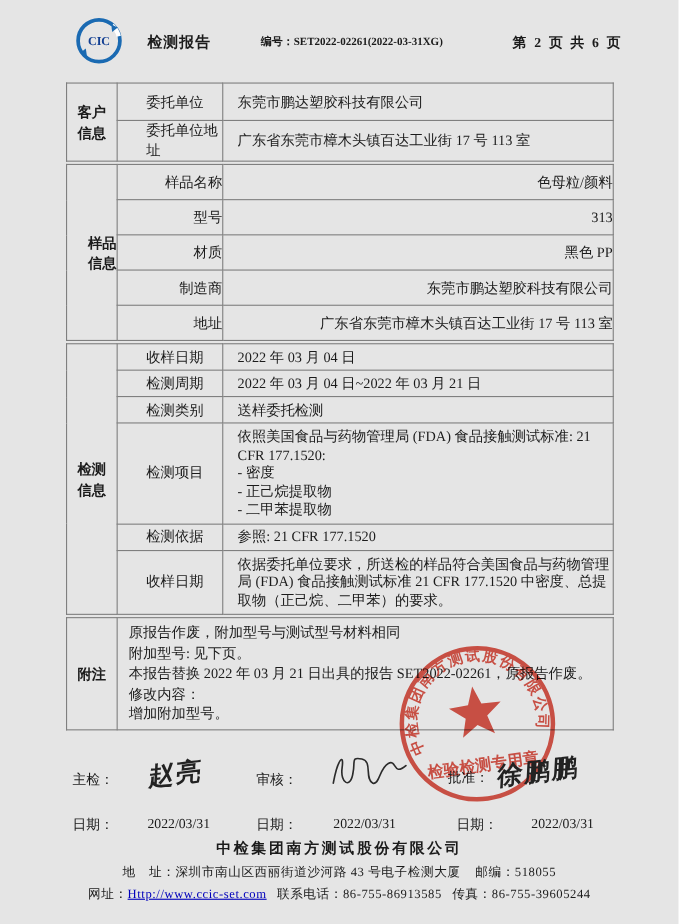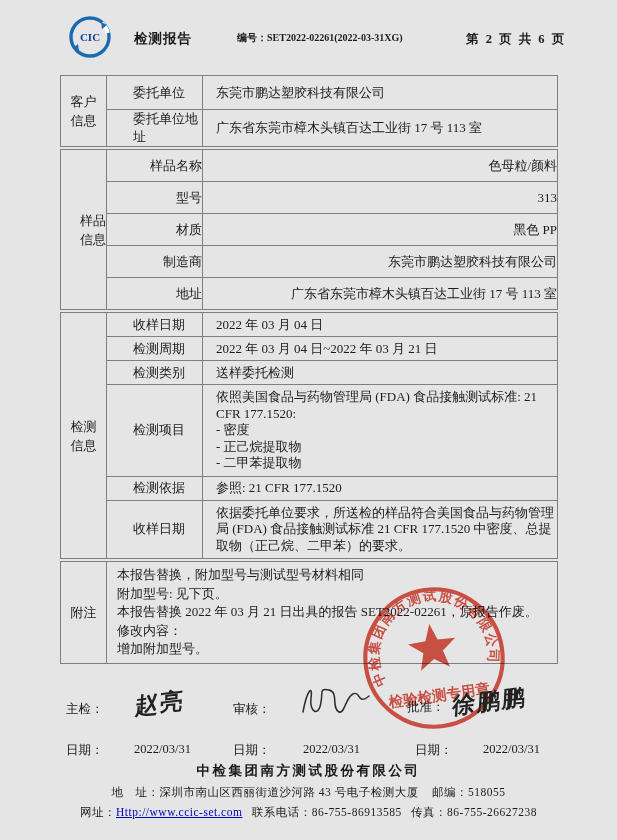--- a/index.html
+++ b/index.html
@@ -12,21 +12,21 @@
   
   .header { position:absolute; top:0; left:0; width:617px; height:70px; }
   .logo { position:absolute; left:64px; top:13px; }
   .report-title { position:absolute; left:134px; top:30px; font-size:13.5px; font-weight:bold; letter-spacing:1px; }
   .report-no { position:absolute; left:237px; top:31px; font-size:10px; font-weight:bold; }
   .page-info { position:absolute; left:466px; top:31px; font-size:12.5px; font-weight:bold; letter-spacing:2px; }
   
   .tables { position:absolute; top:75px; left:60px; width:498px; }
   table.sec { width:498px; border-collapse:collapse; table-layout:fixed; margin-bottom:2px; }
   table.sec td { border:1px solid #7f7f7f; font-size:13px; vertical-align:middle; }
-  td.sec-label { text-align:center; line-height:19px; font-size:13px; }
+  td.sec-label { text-align:center; line-height:19px; font-size:13px;font-weight:bold; }
   td.f { padding-left:26px; }
   td.v { padding-left:13px; }
   tr.h34 td { height:34px; }
   tr.h32 td { height:32px;text-align:right; }
   tr.h24 td { height:24px; }
   td.ml { padding-top:4px; padding-bottom:4px; line-height:16.5px; vertical-align:top; }
   td.notes-cell { padding:4px 10px 4px 10px; line-height:18.5px; vertical-align:top; }
   .line { white-space:normal; }
   
   .stamp { position:absolute; left:356px; top:580px; width:156px; height:156px;
@@ -166,21 +166,21 @@
 
     <table class="sec">
       <colgroup>
           <col style="width:46px">
           <col>
         </colgroup>
       <tbody>
           <tr>
         <td class="sec-label">附注</td>
         <td class="notes-cell">
-          <div class="line">本报告替换，附加型号与测试型号材料相同</div>
+          <div class="line">原报告作废，附加型号与测试型号材料相同</div>
           <div class="line">附加型号: 见下页。</div>
           <div class="line">本报告替换 2022 年 03 月 21 日出具的报告 SET2022-02261，原报告作废。</div>
           <div class="line">修改内容：</div>
           <div class="line">增加附加型号。</div>
         </td>
       </tr>
     </tbody>
       </table>
   </div>
 
@@ -218,17 +218,17 @@
 
   <div class="footer">
     <div class="footer-company">中检集团南方测试股份有限公司</div>
     <div class="footer-line">
       <span>地　址：</span><span>深圳市南山区西丽街道沙河路 43 号电子检测大厦</span>
       <span style="margin-left:10px;">邮编：</span><span>518055</span>
     </div>
     <div class="footer-line">
       <span>网址：</span><a href="#" class="footer-link">Http://www.ccic-set.com</a>
       <span style="margin-left:6px;">联系电话：</span><span>86-755-86913585</span>
-      <span style="margin-left:6px;">传真：</span><span>86-755-26627238</span>
+      <span style="margin-left:6px;">传真：</span><span>86-755-39605244</span>
     </div>
   </div>
 
 </div>
 
 </body></html>

